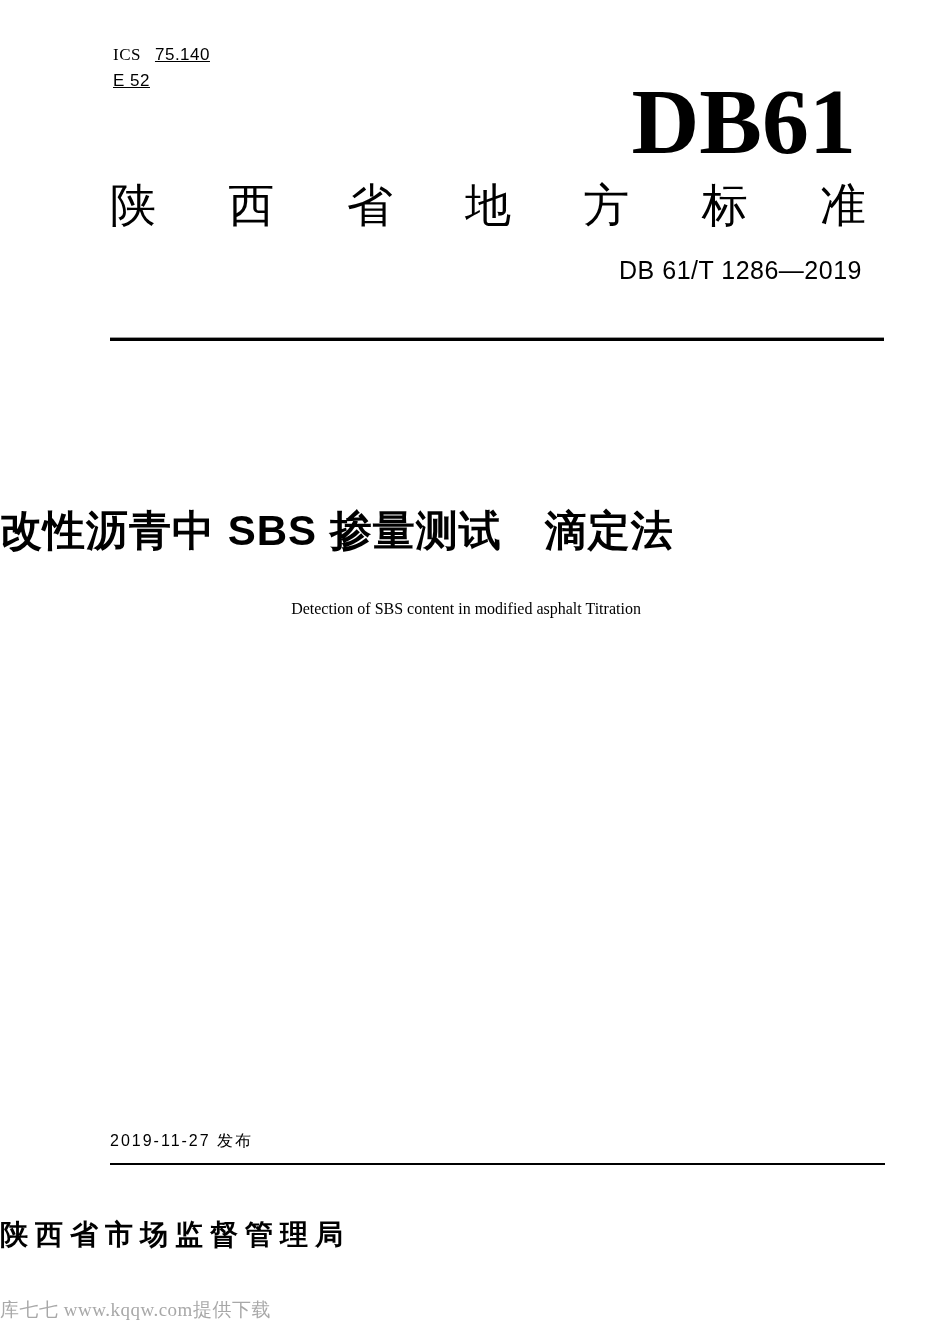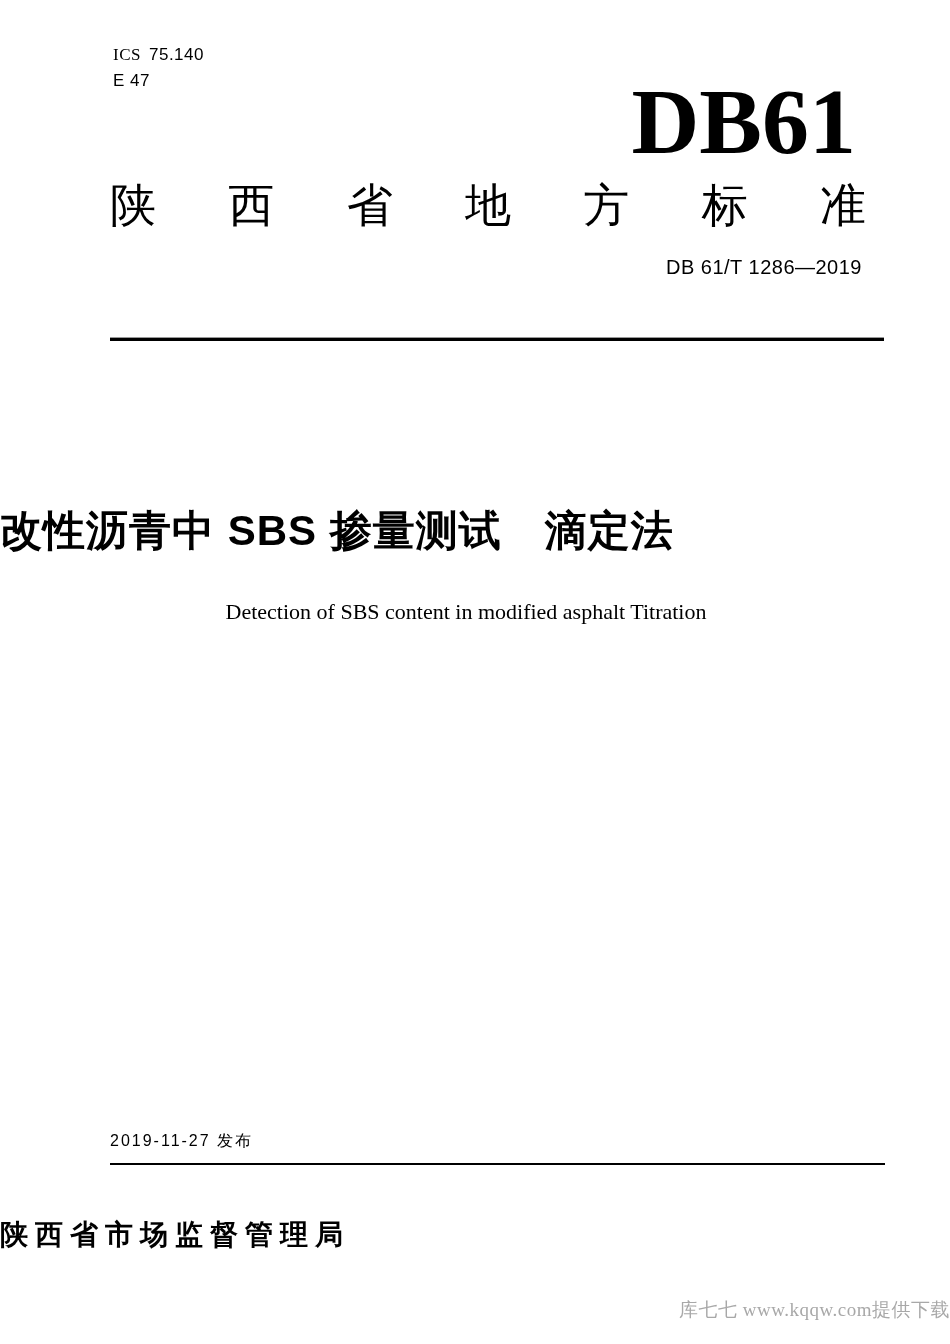--- a/index.html
+++ b/index.html
@@ -9,60 +9,60 @@
     font-family: "Liberation Sans", sans-serif;
     color: #000000;
     overflow: hidden;
   }
   .page { position: absolute; inset: 0; width: 950px; height: 1344px; }
 
   .ics-block {
     position: absolute; left: 113px; top: 42px;
     font-size: 17px; line-height: 1.55; letter-spacing: 0.5px;
   }
-  .ics-label { font-family: "Liberation Serif", serif; margin-right: 8px; }
-  .ics-value, .class-line { font-family: "Liberation Sans", sans-serif; }
+  .ics-label { font-family: "Liberation Serif", serif; margin-right: 14px; }
+  .ics-value, .class-line { font-family: "Liberation Sans", sans-serif; text-decoration: underline; }
 
   .db61-logo {
     position: absolute; right: 94px; top: 74px;
     font-family: "Liberation Serif", serif;
     font-weight: bold;
     font-size: 94px; line-height: 1; margin-left: 24px;
   }
 
   .standard-type {
     position: absolute; left: 110px; right: 84px; top: 182px;
     display: flex; justify-content: space-between;
     font-size: 46px; font-weight: 500; line-height: 1;
   }
 
   .standard-number {
     position: absolute; right: 88px; top: 256px;
-    font-size: 20px; letter-spacing: 0.5px;
+    font-size: 25px; letter-spacing: 0.5px;
   }
 
   .top-rule {
     position: absolute; left: 110px; right: 66px; top: 337px;
     height: 3px; background: #000000;
     border-top: 1px solid #999999;
   }
 
   .title-cn {
     position: absolute; left: 0; right: 0; top: 506px;
     margin: 0;
     text-align: left;
     font-size: 42px; font-weight: bold; line-height: 1.2;
     letter-spacing: 1px;
   }
 
   .title-en {
     position: absolute; left: 0; right: 18px; top: 599px;
     text-align: center;
     font-family: "Liberation Serif", serif;
-    font-size: 22px; line-height: 1.2;
+    font-size: 16px; line-height: 1.2;
   }
 
   .dates-row {
     position: absolute; left: 110px; right: 65px; top: 1131px;
     display: flex; justify-content: space-between;
     font-size: 16px; font-weight: 500;
     letter-spacing: 2px;
   }
 
   .bottom-rule {
@@ -78,37 +78,37 @@
   }
   .publisher {
     font-size: 28px; font-weight: bold; letter-spacing: 7px; line-height: 1.2;
   }
   .publish-label {
     font-size: 25px; font-weight: 500; letter-spacing: 14px; line-height: 1.2;
   }
 
   .watermark {
     position: absolute; left: 0; right: 0; top: 1297px;
-    text-align: right;
+    text-align: left;
     font-family: "Liberation Serif", serif;
     font-size: 19px;
     color: #a8a8a8;
     letter-spacing: 0.5px;
   }
 </style>
 </head>
 <body>
 
 <div class="page">
 
   <div class="ics-block">
     <div>
       <span class="ics-label">ICS</span><span class="ics-value">75.140</span>
     </div>
-    <div class="class-line">E 47</div>
+    <div class="class-line">E 52</div>
   </div>
 
   <div class="db61-logo">DB61</div>
 
   <div class="standard-type">
     <span>陕</span>
     <span>西</span>
     <span>省</span>
     <span>地</span>
     <span>方</span>

